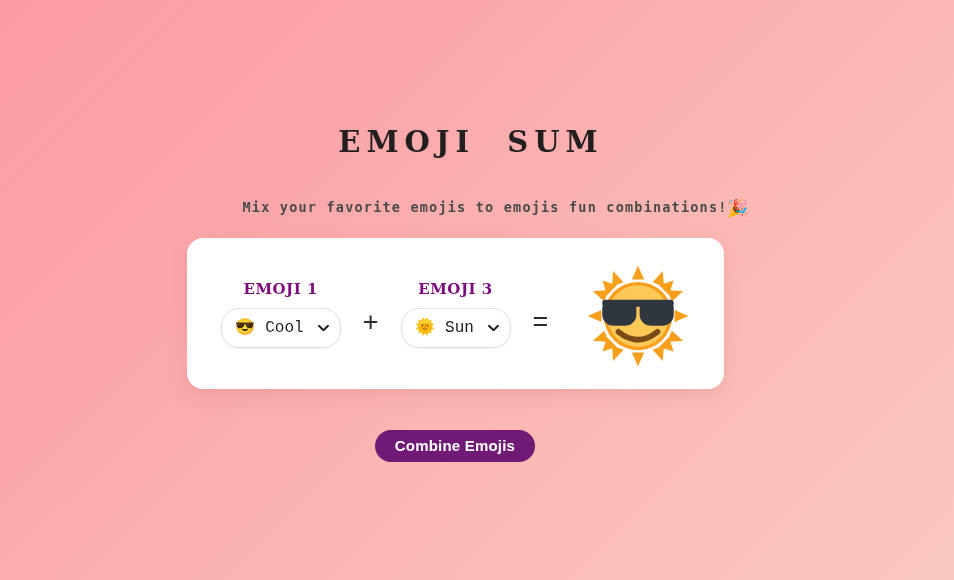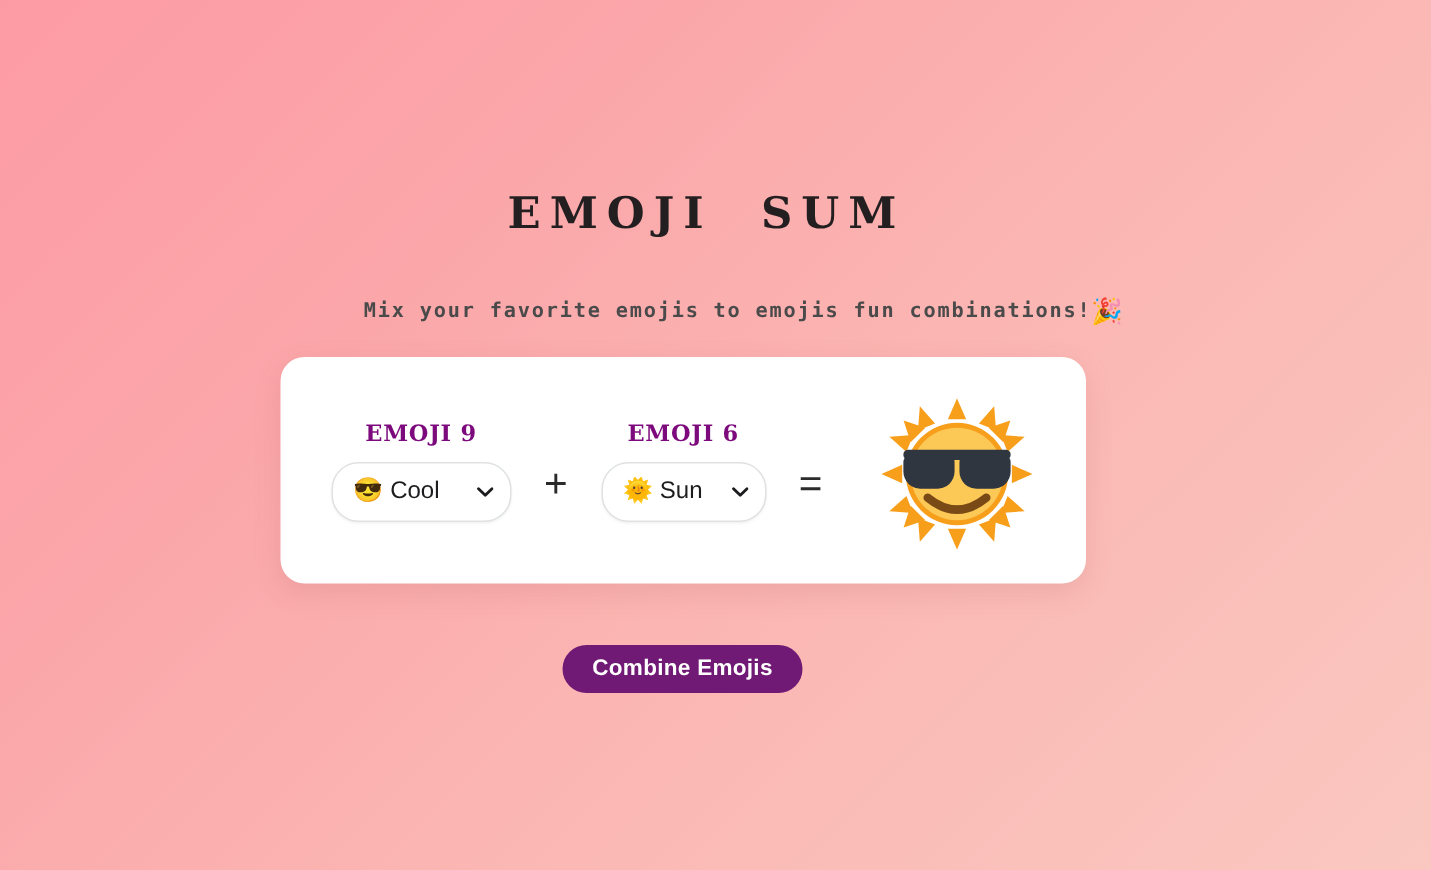--- a/index.html
+++ b/index.html
@@ -100,21 +100,21 @@
   }
 
   .emoji-select {
     appearance: none;
     -webkit-appearance: none;
     -moz-appearance: none;
     background: #ffffff;
     border: 1px solid #dfe1e3;
     border-radius: 18px;
     box-shadow: 0 1px 2px rgba(0,0,0,0.06);
-    font-family: Liberation Sans, sans-serif;
+    font-family: Liberation Mono, monospace;
     font-size: 16px;
     color: #1d1d1f;
     padding: 9px 30px 9px 14px;
     line-height: 20px;
     outline: none;
     cursor: pointer;
   }
 
   .select-wrap {
     position: relative;
@@ -182,35 +182,35 @@
 
   <h1 class="app-title">EMOJI  SUM</h1>
 
   <p class="app-subtitle">
     <span>Mix your favorite emojis to emojis fun combinations!</span><span class="emoji-inline">🎉</span>
   </p>
 
   <div class="combiner-card">
 
     <div class="picker picker-1">
-      <div class="picker-label">EMOJI 9</div>
+      <div class="picker-label">EMOJI 1</div>
       <span class="select-wrap">
         <select class="emoji-select">
           <option>😎 Cool</option>
         </select>
         <svg class="select-chevron" viewBox="0 0 11 7">
           <path d="M1 1.3 L5.5 5.7 L10 1.3" fill="none" stroke="#1d1d1f" stroke-width="1.9" stroke-linecap="round" stroke-linejoin="round"></path>
         </svg>
       </span>
     </div>
 
     <div class="operator">+</div>
 
     <div class="picker picker-2">
-      <div class="picker-label">EMOJI 6</div>
+      <div class="picker-label">EMOJI 3</div>
       <span class="select-wrap">
         <select class="emoji-select">
           <option>🌞 Sun</option>
         </select>
         <svg class="select-chevron" viewBox="0 0 11 7">
           <path d="M1 1.3 L5.5 5.7 L10 1.3" fill="none" stroke="#1d1d1f" stroke-width="1.9" stroke-linecap="round" stroke-linejoin="round"></path>
         </svg>
       </span>
     </div>
 

